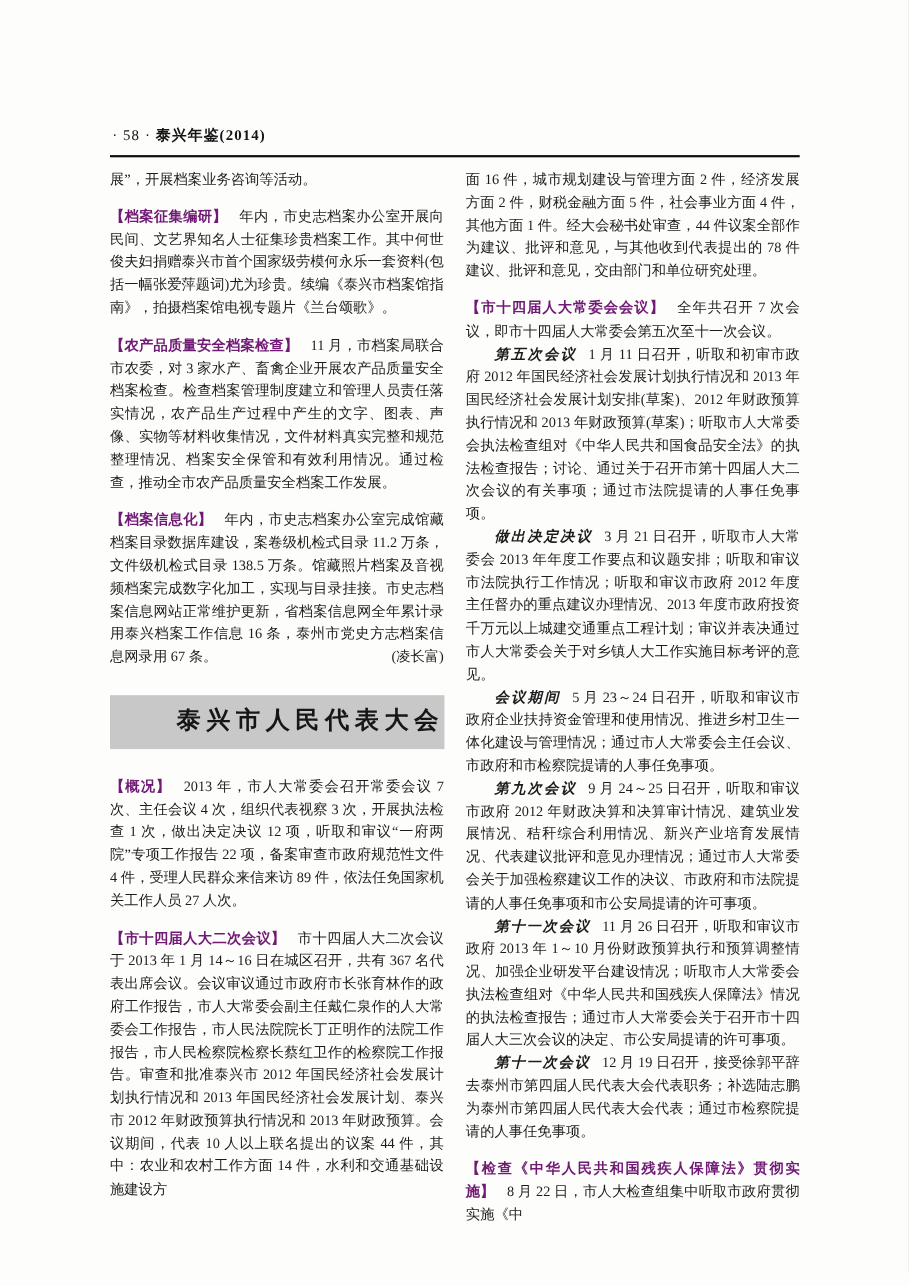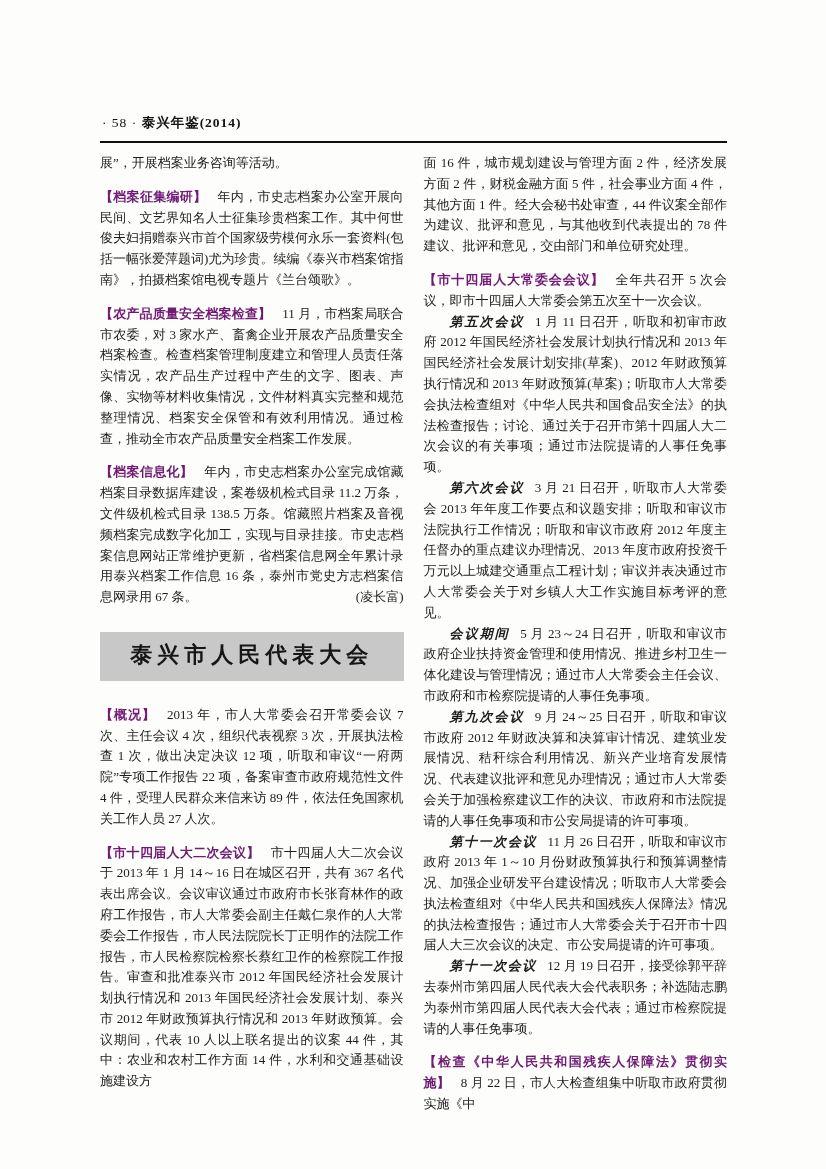--- a/index.html
+++ b/index.html
@@ -52,21 +52,21 @@
   .meeting-title {
     font-style: italic;
     font-weight: 600;
     letter-spacing: 1.5px;
     margin-right: 0.8em;
   }
   .section-box {
     background: #c8c8c8;
     margin: 24px 0 24px 0;
     padding: 13px 0 12px 0;
-    text-align: center;
+    text-align: right;
   }
   .section-box .section-title {
     font-family: "Liberation Sans", "DejaVu Sans", sans-serif;
     font-weight: bold;
     font-size: 22px;
     letter-spacing: 5px;
     color: #161616;
   }
   .sig { float: right; }
 </style>
@@ -109,28 +109,28 @@
 
         <p class="entry">
           <span class="entry-heading">【市十四届人大二次会议】</span><span>市十四届人大二次会议于 2013 年 1 月 14～16 日在城区召开，共有 367 名代表出席会议。会议审议通过市政府市长张育林作的政府工作报告，市人大常委会副主任戴仁泉作的人大常委会工作报告，市人民法院院长丁正明作的法院工作报告，市人民检察院检察长蔡红卫作的检察院工作报告。审查和批准泰兴市 2012 年国民经济社会发展计划执行情况和 2013 年国民经济社会发展计划、泰兴市 2012 年财政预算执行情况和 2013 年财政预算。会议期间，代表 10 人以上联名提出的议案 44 件，其中：农业和农村工作方面 14 件，水利和交通基础设施建设方</span>
         </p>
       </div>
 
       <div class="col">
         <p>面 16 件，城市规划建设与管理方面 2 件，经济发展方面 2 件，财税金融方面 5 件，社会事业方面 4 件，其他方面 1 件。经大会秘书处审查，44 件议案全部作为建议、批评和意见，与其他收到代表提出的 78 件建议、批评和意见，交由部门和单位研究处理。</p>
 
         <p class="entry">
-          <span class="entry-heading">【市十四届人大常委会会议】</span><span>全年共召开 5 次会议，即市十四届人大常委会第五次至十一次会议。</span>
+          <span class="entry-heading">【市十四届人大常委会会议】</span><span>全年共召开 7 次会议，即市十四届人大常委会第五次至十一次会议。</span>
         </p>
 
         <p class="meeting">
           <span class="meeting-title">第五次会议</span><span>1 月 11 日召开，听取和初审市政府 2012 年国民经济社会发展计划执行情况和 2013 年国民经济社会发展计划安排(草案)、2012 年财政预算执行情况和 2013 年财政预算(草案)；听取市人大常委会执法检查组对《中华人民共和国食品安全法》的执法检查报告；讨论、通过关于召开市第十四届人大二次会议的有关事项；通过市法院提请的人事任免事项。</span>
         </p>
         <p class="meeting">
-          <span class="meeting-title">第六次会议</span><span>3 月 21 日召开，听取市人大常委会 2013 年年度工作要点和议题安排；听取和审议市法院执行工作情况；听取和审议市政府 2012 年度主任督办的重点建议办理情况、2013 年度市政府投资千万元以上城建交通重点工程计划；审议并表决通过市人大常委会关于对乡镇人大工作实施目标考评的意见。</span>
+          <span class="meeting-title">做出决定决议</span><span>3 月 21 日召开，听取市人大常委会 2013 年年度工作要点和议题安排；听取和审议市法院执行工作情况；听取和审议市政府 2012 年度主任督办的重点建议办理情况、2013 年度市政府投资千万元以上城建交通重点工程计划；审议并表决通过市人大常委会关于对乡镇人大工作实施目标考评的意见。</span>
         </p>
         <p class="meeting">
           <span class="meeting-title">会议期间</span><span>5 月 23～24 日召开，听取和审议市政府企业扶持资金管理和使用情况、推进乡村卫生一体化建设与管理情况；通过市人大常委会主任会议、市政府和市检察院提请的人事任免事项。</span>
         </p>
         <p class="meeting">
           <span class="meeting-title">第九次会议</span><span>9 月 24～25 日召开，听取和审议市政府 2012 年财政决算和决算审计情况、建筑业发展情况、秸秆综合利用情况、新兴产业培育发展情况、代表建议批评和意见办理情况；通过市人大常委会关于加强检察建议工作的决议、市政府和市法院提请的人事任免事项和市公安局提请的许可事项。</span>
         </p>
         <p class="meeting">
           <span class="meeting-title">第十一次会议</span><span>11 月 26 日召开，听取和审议市政府 2013 年 1～10 月份财政预算执行和预算调整情况、加强企业研发平台建设情况；听取市人大常委会执法检查组对《中华人民共和国残疾人保障法》情况的执法检查报告；通过市人大常委会关于召开市十四届人大三次会议的决定、市公安局提请的许可事项。</span>
         </p>

